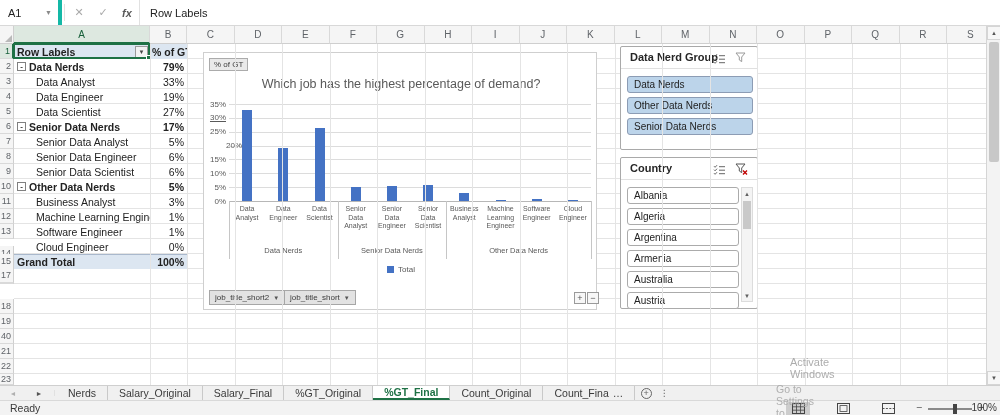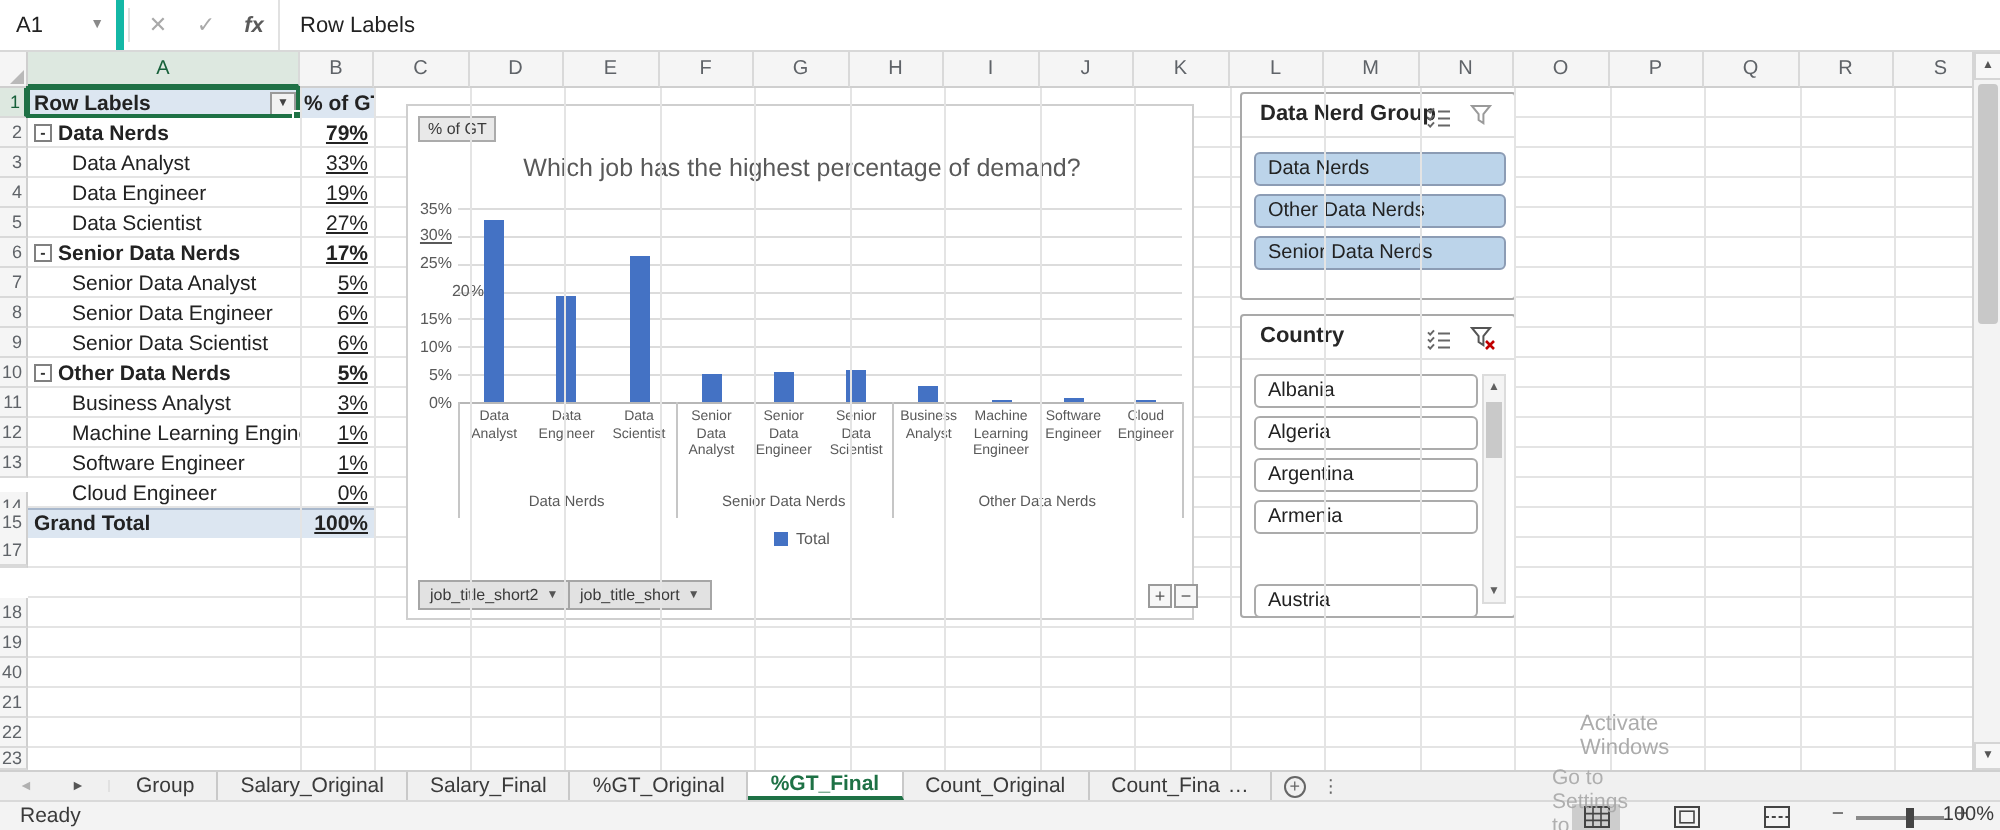--- a/index.html
+++ b/index.html
@@ -24,21 +24,21 @@
   #corner-box { position:absolute; left:0; top:26px; width:14px; height:18px; background:#f5f5f5; border-right:1px solid #cfcfcf; border-bottom:1px solid #cfcfcf; }
   #corner-box:after { content:""; position:absolute; right:1px; bottom:1px; border-left:7px solid transparent; border-bottom:7px solid #b9b9b9; }
 
   
   #grid-area { position:absolute; left:14px; top:44px; width:986px; height:341px; background:
     repeating-linear-gradient(to bottom, transparent 0 14px, #e4e4e4 14px 15px); }
   .vline { position:absolute; top:44px; width:1px; height:341px; background:#e4e4e4; }
 
   
   .pcell { position:absolute; height:15px; font-size:10.5px; display:flex; align-items:center; overflow:hidden; white-space:nowrap; }
-  .pcell.val { justify-content:flex-end; padding-right:3px;text-decoration:underline; }
+  .pcell.val { justify-content:flex-end; padding-right:3px; }
   .pcell.hdr { background:#DCE6F1; font-weight:bold; }
   .pcell.total { background:#DCE6F1; font-weight:bold; border-top:1px solid #a9b8cc; }
   .pcell.grp { font-weight:bold; }
   .collapse-box { display:inline-flex; width:9px; height:9px; border:1px solid #808080; background:#fff; font-size:8px; line-height:7px; align-items:center; justify-content:center; margin-right:3px; flex:none; color:#333; }
   #a1-select { position:absolute; left:13px; top:43px; width:137px; height:16px; border:2px solid #1E7145; pointer-events:none; }
   #a1-handle { position:absolute; right:-3px; bottom:-3px; width:5px; height:5px; background:#1E7145; border:1px solid #fff; }
   #a1-filter { position:absolute; left:135px; top:46px; width:13px; height:12px; background:#f2f2f2; border:1px solid #9a9a9a; font-size:6px; color:#444; display:flex; align-items:center; justify-content:center; }
 
   
   #chart { position:absolute; left:203px; top:52px; width:394px; height:258px; background:#fff; border:1px solid #cfcfcf; }
@@ -342,41 +342,42 @@
         <div class="slicer-ic" style="left: 112px;">
           <svg width="13" height="12" viewBox="0 0 13 12">
             <path d="M1 1h9L6.7 5v4.6L4.3 8V5Z" fill="#fff" stroke="#555"></path>
             <path d="M8 7.5l4 4M12 7.5l-4 4" stroke="#C00000" stroke-width="1.3"></path>
           </svg>
         </div>
         <div class="slicer-item off" style="left: 6px; top: 29px; width: 112px;">Albania</div>
         <div class="slicer-item off" style="left: 6px; top: 50px; width: 112px;">Algeria</div>
         <div class="slicer-item off" style="left: 6px; top: 71px; width: 112px;">Argentina</div>
         <div class="slicer-item off" style="left: 6px; top: 92px; width: 112px;">Armenia</div>
+        <div class="slicer-item off" style="left: 6px; top: 113px; width: 112px;">Australia</div>
         <div class="slicer-item off" style="left: 6px; top: 134px; width: 112px;">Austria</div>
         <div class="sl-scroll" style="left: 120px; top: 29px; height: 115px;">
           <div class="sl-arrow" style="top: 0px;">▲</div>
           <div class="sl-thumb" style="top: 13px; height: 28px;"></div>
           <div class="sl-arrow" style="bottom: 0px;">▼</div>
         </div>
       </div>
     </div>
 
   <div id="watermark">
     <div id="wm1">Activate Windows</div>
     <div id="wm2">Go to Settings to activate Windows.</div>
   </div>
 
   <div id="tabbar">
     <div class="tab-nav dis">◄</div>
     <div class="tab-nav">►</div>
     <div class="fb-sep"></div>
     <div id="tabs-holder" style="display:flex">
         <div class="sheet-tab">
-          <span>Group</span>
+          <span>Nerds</span>
         </div>
         <div class="sheet-tab">
           <span>Salary_Original</span>
         </div>
         <div class="sheet-tab">
           <span>Salary_Final</span>
         </div>
         <div class="sheet-tab">
           <span>%GT_Original</span>
         </div>

